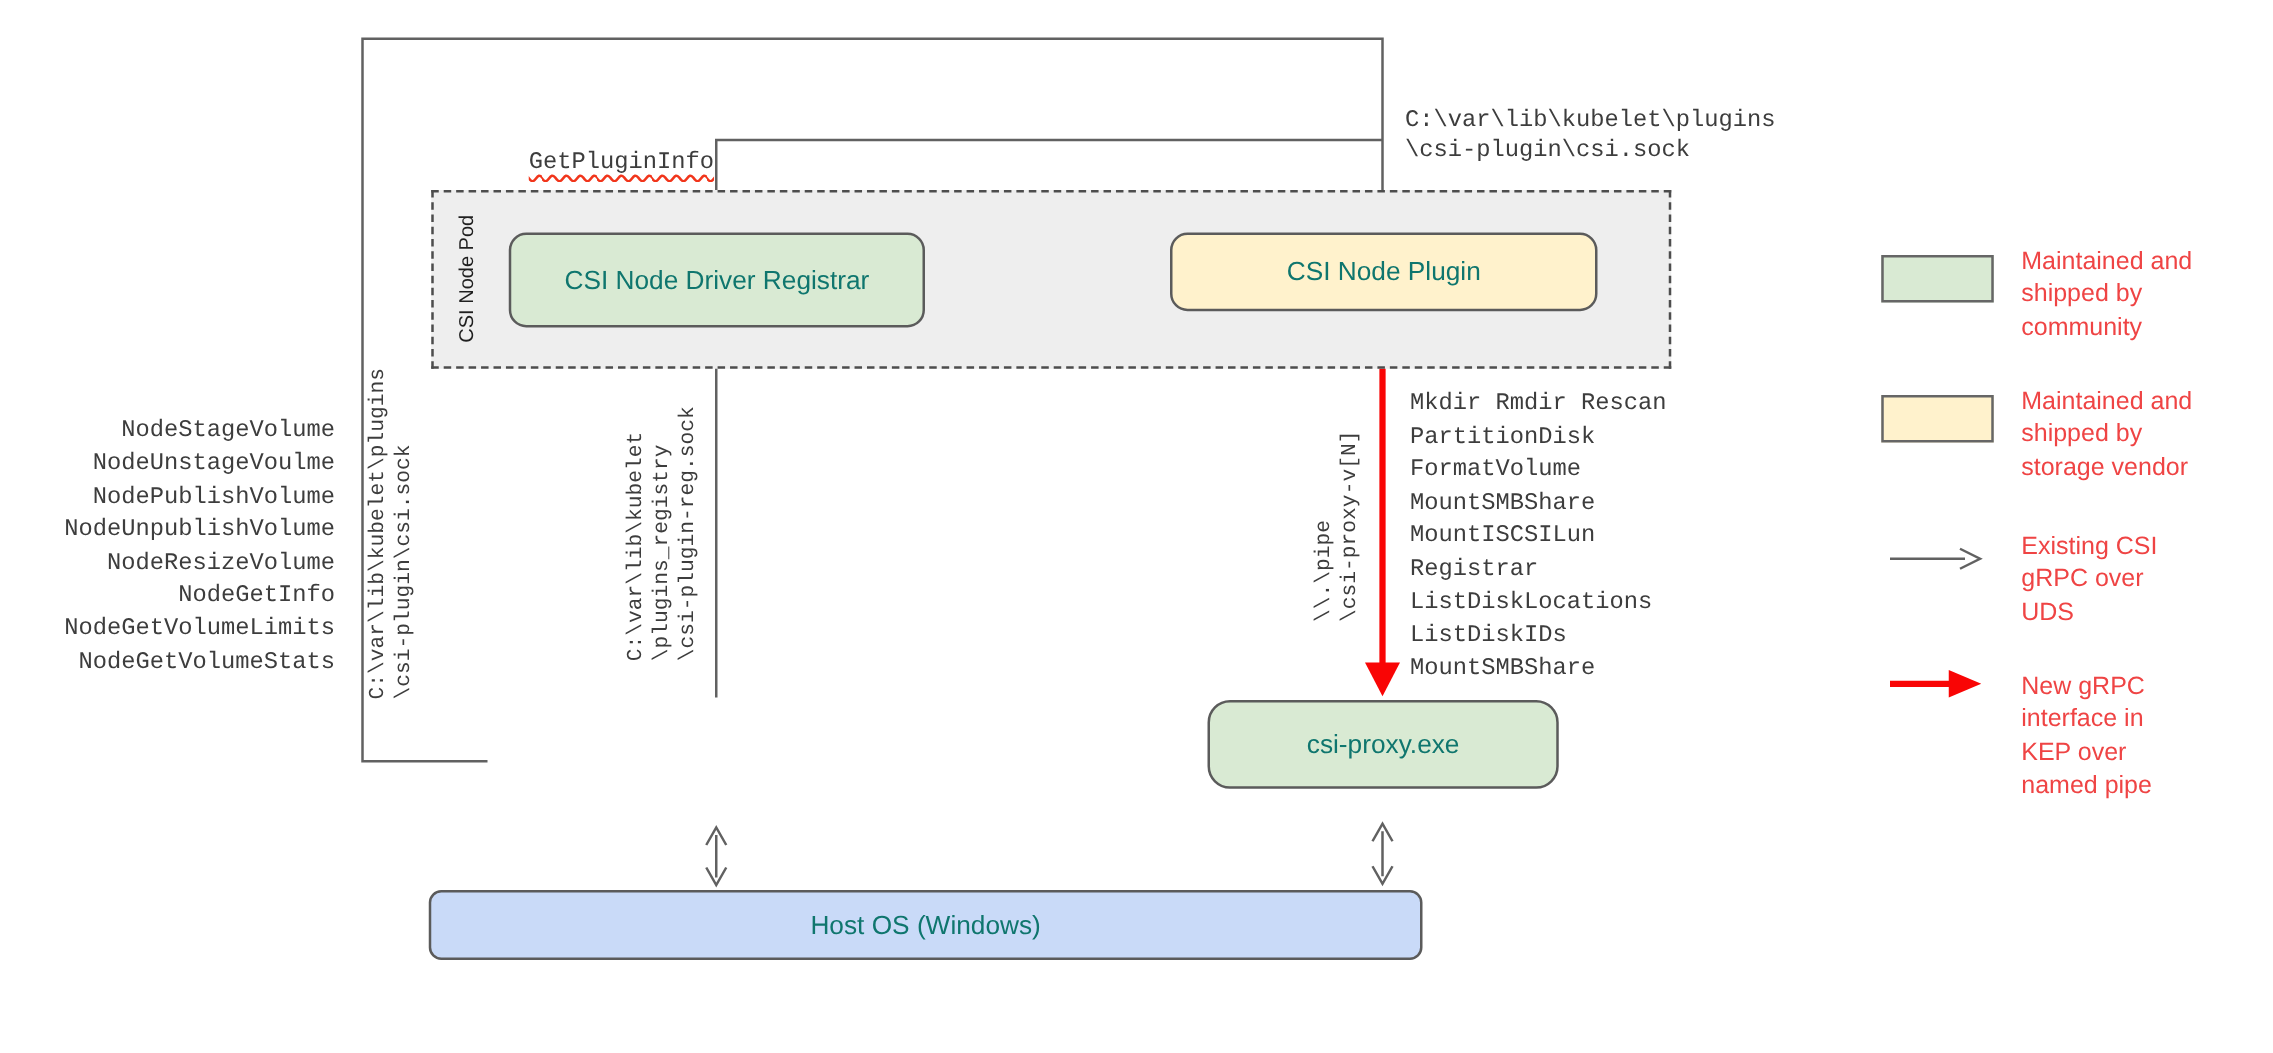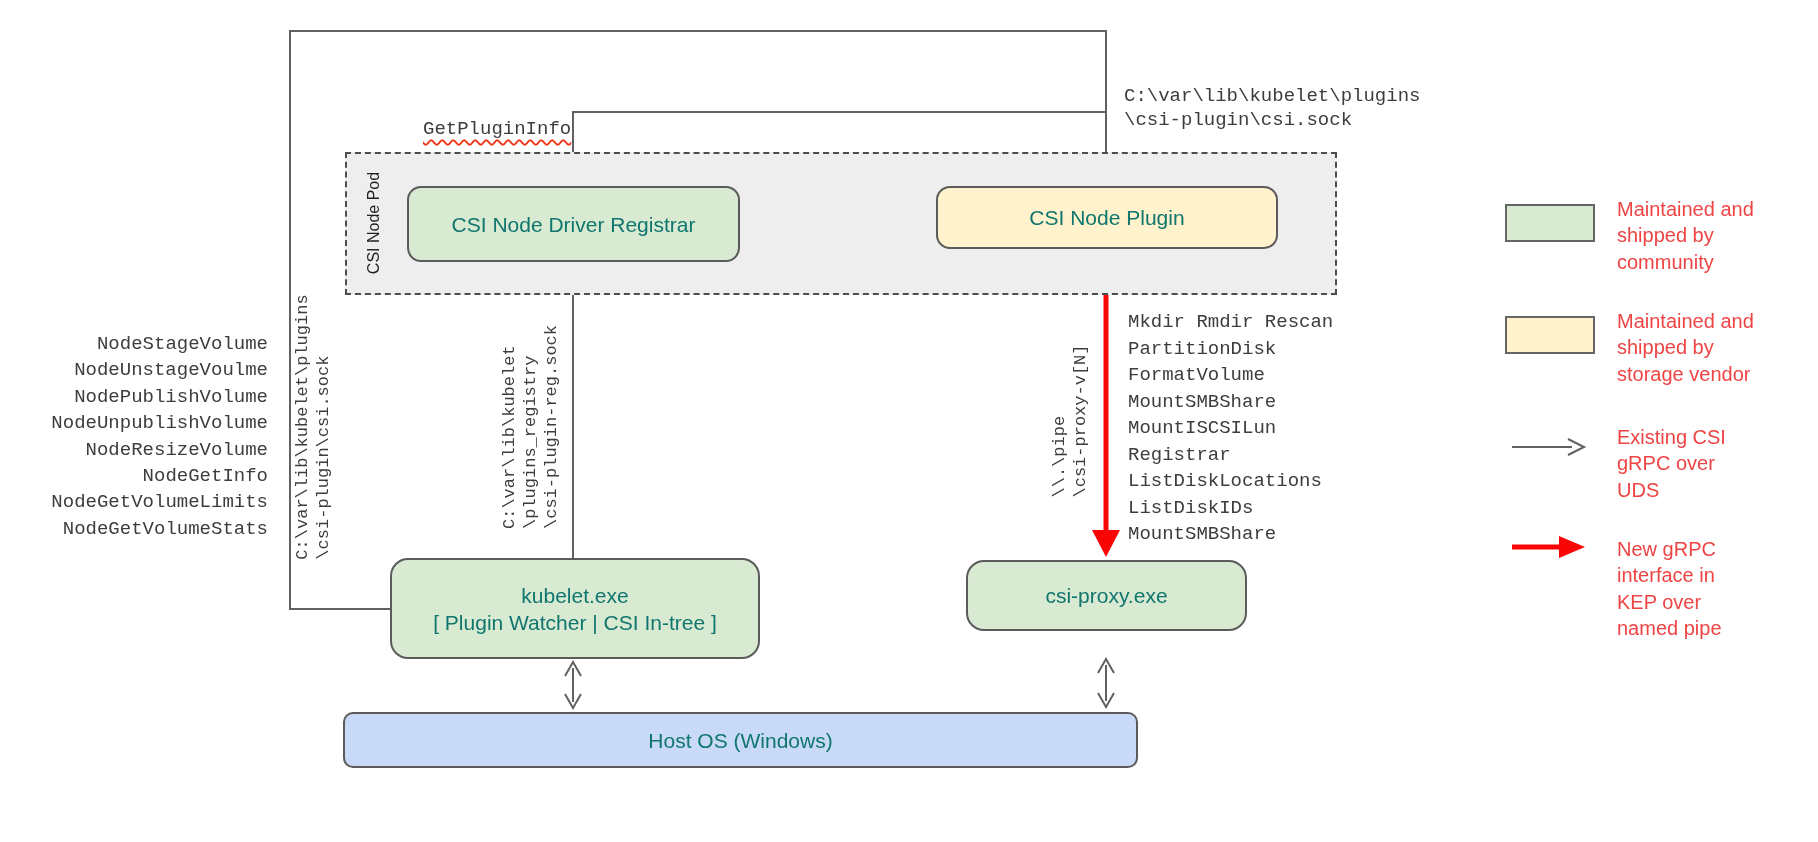--- a/index.html
+++ b/index.html
@@ -65,26 +65,20 @@
   </div>
 
   <div class="box rounded" style="left:407px;top:186px;width:333px;height:76px;background:#d9ead3;">
     <span>CSI Node Driver Registrar</span>
   </div>
 
   <div class="box rounded" style="left:936px;top:186px;width:342px;height:63px;background:#fff2cc;">
     <span>CSI Node Plugin</span>
   </div>
 
-  <div class="box rounded" style="left:390px;top:558px;width:370px;height:101px;background:#d9ead3;border-radius:18px;">
-    <div>
-      <div>kubelet.exe</div>
-      <div>[ Plugin Watcher | CSI In-tree ]</div>
-    </div>
-  </div>
 
   <div class="box rounded" style="left:966px;top:560px;width:281px;height:71px;background:#d9ead3;border-radius:18px;">
     <span>csi-proxy.exe</span>
   </div>
 
   <div class="box" style="left:343px;top:712px;width:795px;height:56px;background:#c9daf8;border-radius:10px;">
     <span>Host OS (Windows)</span>
   </div>
 
   <div class="anno mono squiggle" style="left:390px;top:116px;">GetPluginInfo</div>

